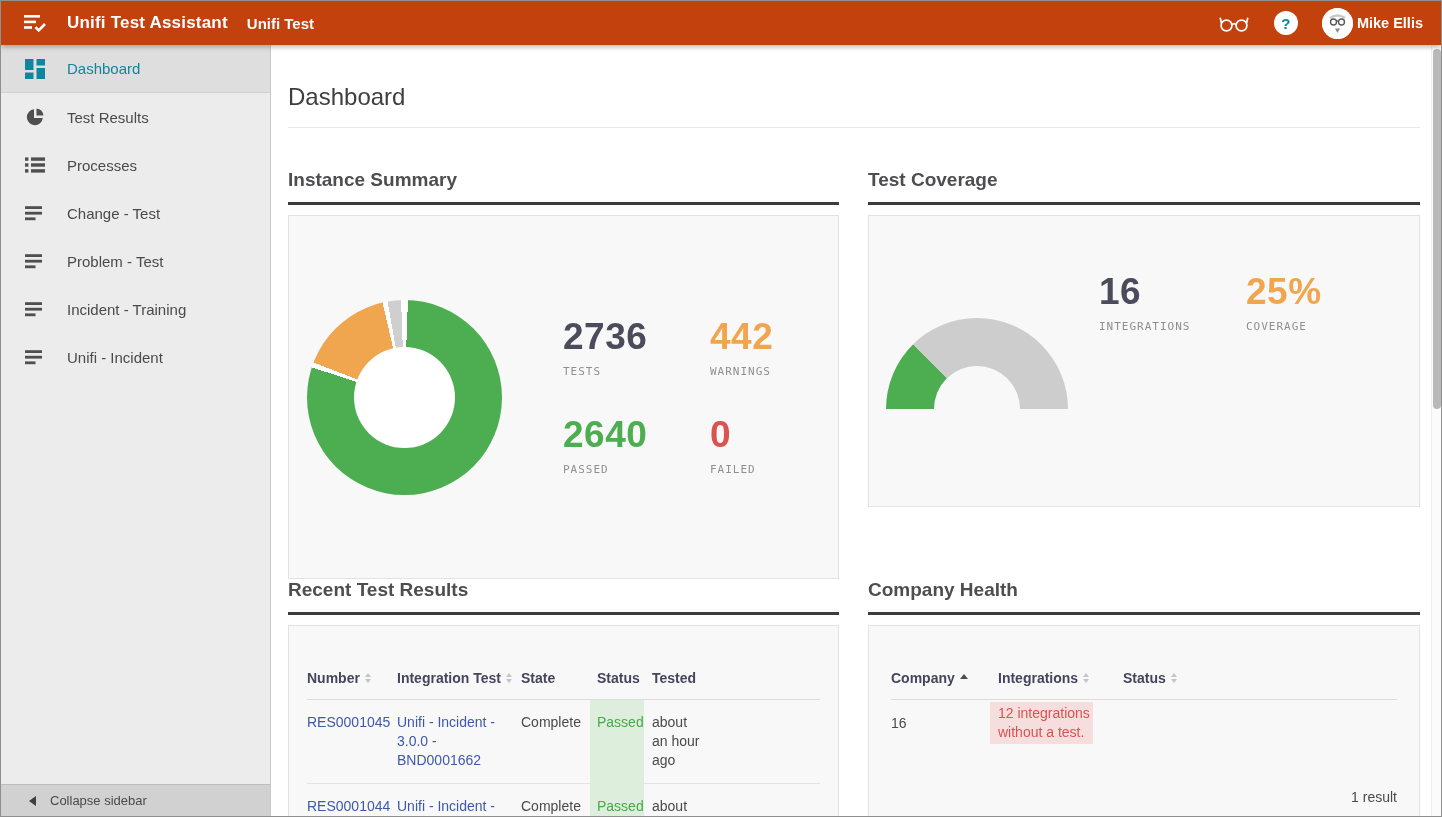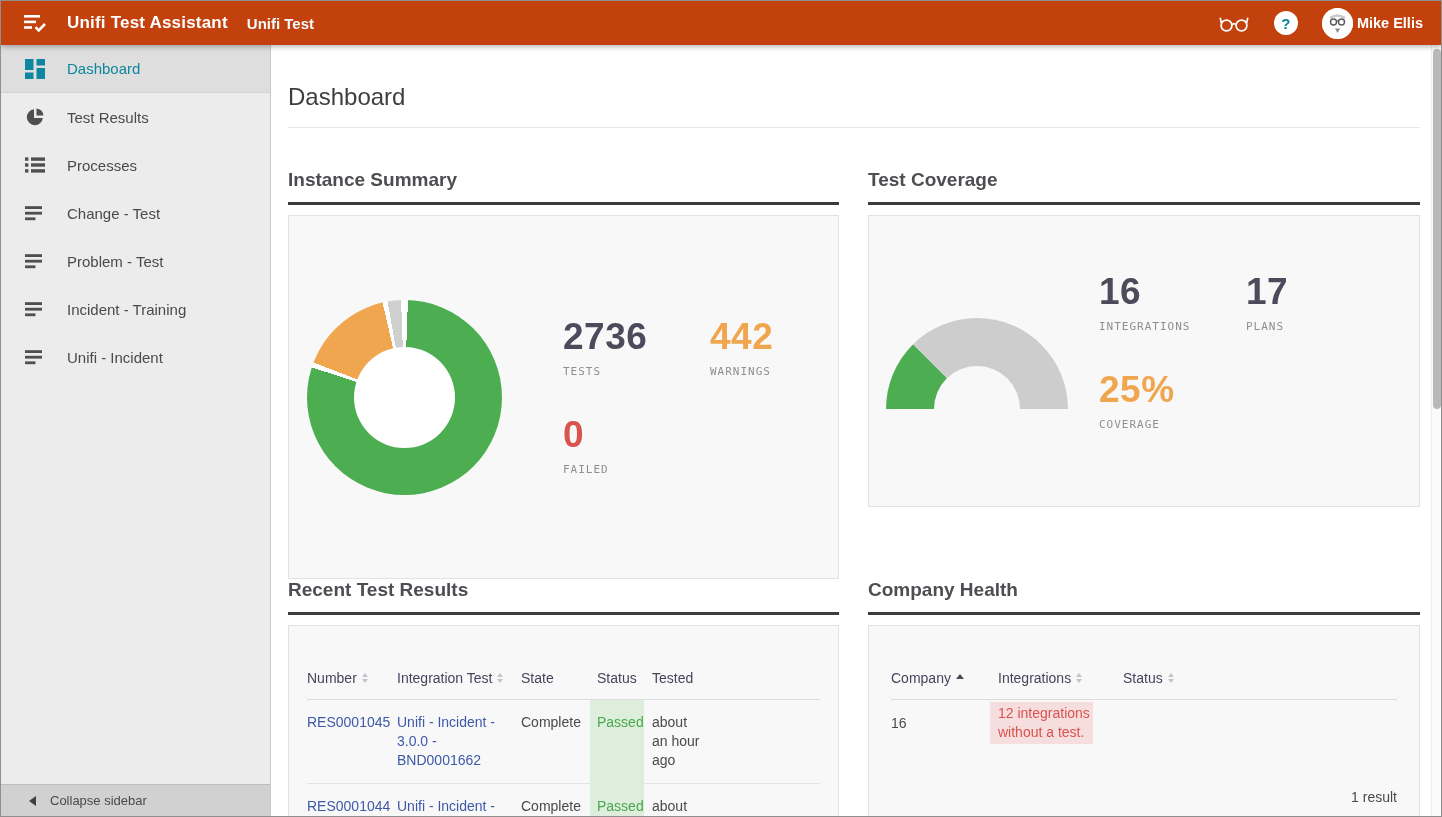--- a/index.html
+++ b/index.html
@@ -52,21 +52,21 @@
   .gauge::after { content:""; position:absolute; left:48px; bottom:0; width:86px; height:43px; border-radius:43px 43px 0 0; background:#f8f8f8; }
 
   .stats { display:grid; grid-template-columns:147px 147px; row-gap:38px; margin-left:17px; }
   .card.coverage .stats { margin-left:31px; margin-top:57px; }
   .stat-value { font-size:37px; font-weight:700; letter-spacing:.5px; line-height:38px; }
   .stat-label { margin-top:9px; font-family:"DejaVu Sans Mono", monospace; font-size:11px; letter-spacing:1px; color:#8f8f93; }
   .c-dark { color:#4b4b5c; } .c-orange { color:#f0a64f; } .c-green { color:#4cae51; } .c-red { color:#d9534f; }
 
   
   .tbl { position:relative; margin-top:30px; }
-  .thead { display:grid; align-items:center; height:44px; border-bottom:1px solid #dcdcdc; font-size:14px; font-weight:400; color:#45455c; }
+  .thead { display:grid; align-items:center; height:44px; border-bottom:1px solid #dcdcdc; font-size:14px; font-weight:700; color:#45455c; }
   .recent-cols { grid-template-columns:90px 124px 69px 54px 1fr; }
   .company-cols { grid-template-columns:107px 125px 1fr; }
   .th { display:flex; align-items:center; gap:5px; cursor:pointer; }
   .sorts { display:flex; flex-direction:column; gap:2px; }
   .s-up { width:0; height:0; border-left:3.5px solid transparent; border-right:3.5px solid transparent; border-bottom:4px solid #c2c3cd; }
   .s-down { width:0; height:0; border-left:3.5px solid transparent; border-right:3.5px solid transparent; border-top:4px solid #c2c3cd; }
   .s-asc { width:0; height:0; border-left:4px solid transparent; border-right:4px solid transparent; border-bottom:5px solid #4b4b5c; margin-top:-2px; }
   .trow { display:grid; font-size:14px; color:#4a4a4a; border-bottom:1px solid #e3e3e3; }
   .trow:last-child { border-bottom:none; }
   .td { padding:13px 8px 13px 0; line-height:19px; position:relative; z-index:2; }
@@ -219,42 +219,42 @@
             <div class="stats">
               <div>
                 <div class="stat-value c-dark">2736</div>
                 <div class="stat-label">TESTS</div>
               </div>
               <div>
                 <div class="stat-value c-orange">442</div>
                 <div class="stat-label">WARNINGS</div>
               </div>
               <div>
+                <div class="stat-value c-green">2640</div>
+                <div class="stat-label">PASSED</div>
+              </div>
+              <div>
                 <div class="stat-value c-red">0</div>
                 <div class="stat-label">FAILED</div>
               </div>
             </div>
           </div>
         </section>
 
         <section class="section">
           <div class="section-title">Test Coverage</div>
           <hr class="section-rule">
           <div class="card coverage">
             <div class="gauge-wrap">
               <div class="gauge"></div>
             </div>
             <div class="stats">
               <div>
                 <div class="stat-value c-dark">16</div>
                 <div class="stat-label">INTEGRATIONS</div>
-              </div>
-              <div>
-                <div class="stat-value c-dark">17</div>
-                <div class="stat-label">PLANS</div>
               </div>
               <div>
                 <div class="stat-value c-orange">25%</div>
                 <div class="stat-label">COVERAGE</div>
               </div>
             </div>
           </div>
         </section>
 
         <section class="section row2">

